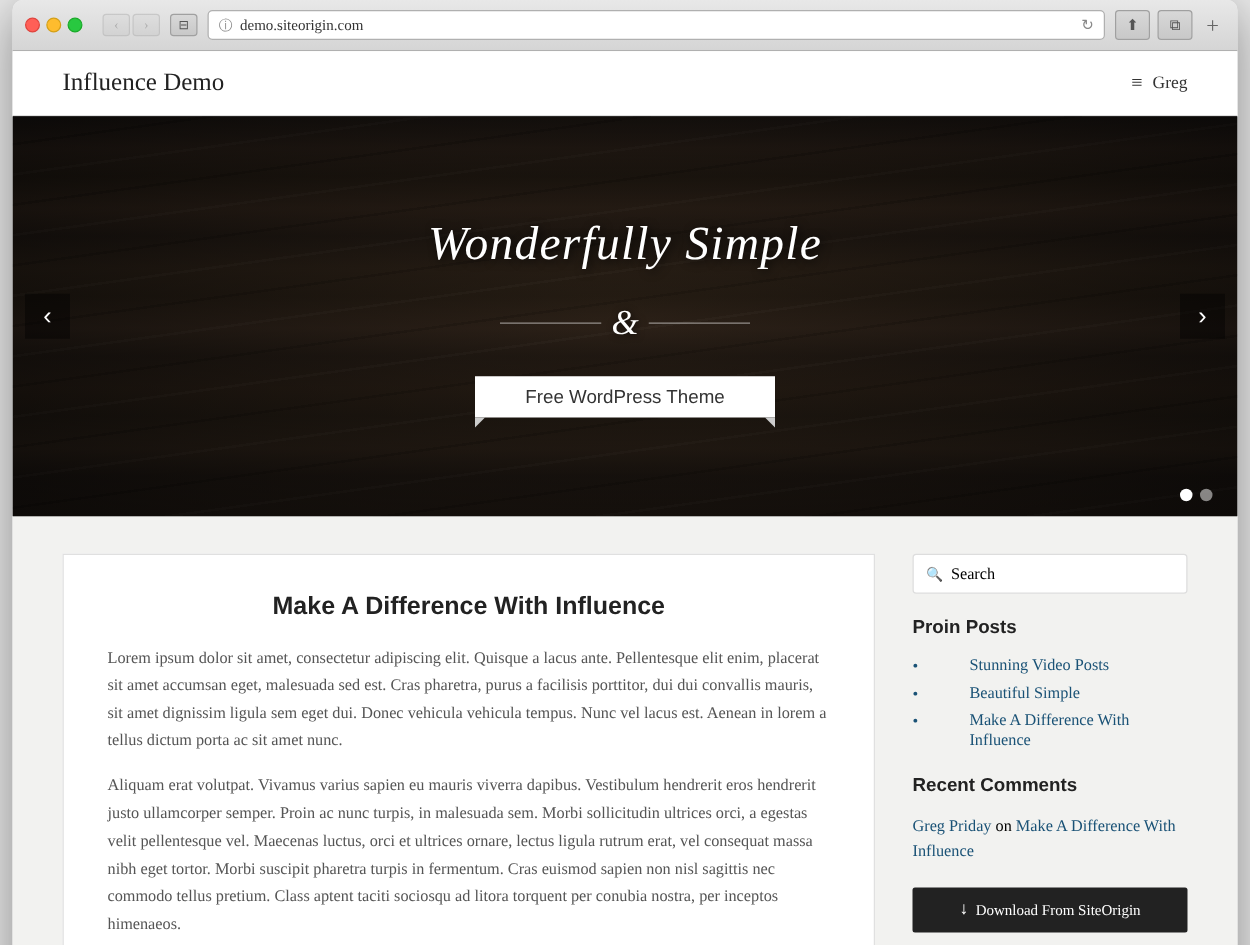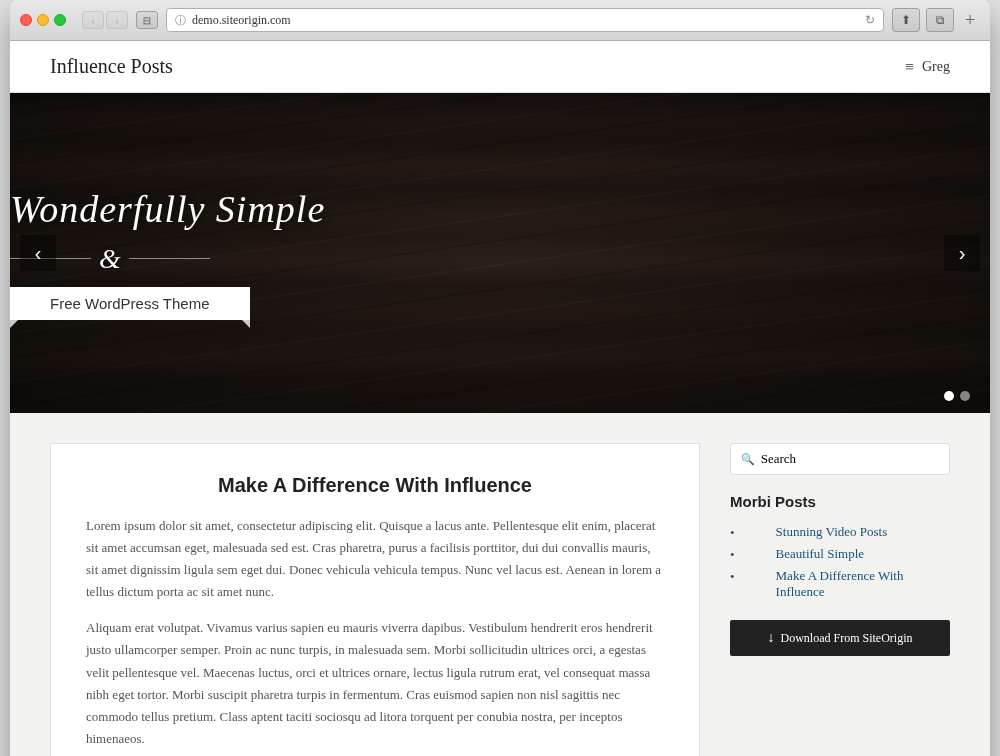--- a/index.html
+++ b/index.html
@@ -137,22 +137,22 @@
         );
     }
     .perspective-overlay {
       position: absolute; inset: 0;
       background: radial-gradient(ellipse at center, rgba(50,35,20,0.3) 0%, rgba(0,0,0,0.6) 100%);
     }
 
     .hero-content {
       position: absolute; inset: 0;
       display: flex; flex-direction: column;
-      align-items: flex-start; justify-content: center;
-      gap: 12px;
+      align-items: center; justify-content: center;
+      gap: 26px;
     }
     .hero-title-script {
       font-family: 'Georgia', cursive;
       font-size: 38px;
       color: white;
       font-style: italic;
       font-weight: normal;
       text-shadow: 2px 2px 8px rgba(0,0,0,0.7);
       letter-spacing: 1px;
     }
@@ -344,21 +344,21 @@
         <div class="action-btn">⬆</div>
         <div class="action-btn">⧉</div>
         <div class="add-tab-btn">+</div>
       </div>
     </div>
   </div>
 
   <div class="website">
 
     <div class="site-header">
-      <span class="site-title">Influence Posts</span>
+      <span class="site-title">Influence Demo</span>
       <div class="site-menu">
         <span class="menu-icon">≡</span>
         <span>Greg</span>
       </div>
     </div>
 
     <div class="hero-slider">
       <div class="wood-texture"></div>
       <div class="wood-lines"></div>
       <div class="perspective-overlay"></div>
@@ -398,34 +398,42 @@
       </div>
 
       <div class="sidebar">
 
         <div class="search-box">
           <span class="search-icon-small">🔍</span>
           <span class="search-input-fake">Search</span>
         </div>
 
         <div class="sidebar-section">
-          <div class="sidebar-section-title">Morbi Posts</div>
+          <div class="sidebar-section-title">Proin Posts</div>
           <ul class="sidebar-list">
             <li>
               <a href="#">Stunning Video Posts</a>
             </li>
             <li>
               <a href="#">Beautiful Simple</a>
             </li>
             <li>
               <a href="#">Make A Difference With Influence</a>
             </li>
           </ul>
         </div>
 
+        <div class="sidebar-section">
+          <div class="sidebar-section-title">Recent Comments</div>
+          <div class="sidebar-comment">
+            <a href="#">Greg Priday</a>
+            <span> on </span>
+            <a href="#">Make A Difference With Influence</a>
+          </div>
+        </div>
 
         <div class="download-btn">
           <span class="download-arrow">↓</span>
           <span>Download From SiteOrigin</span>
         </div>
 
       </div>
     </div>
 
   </div>

